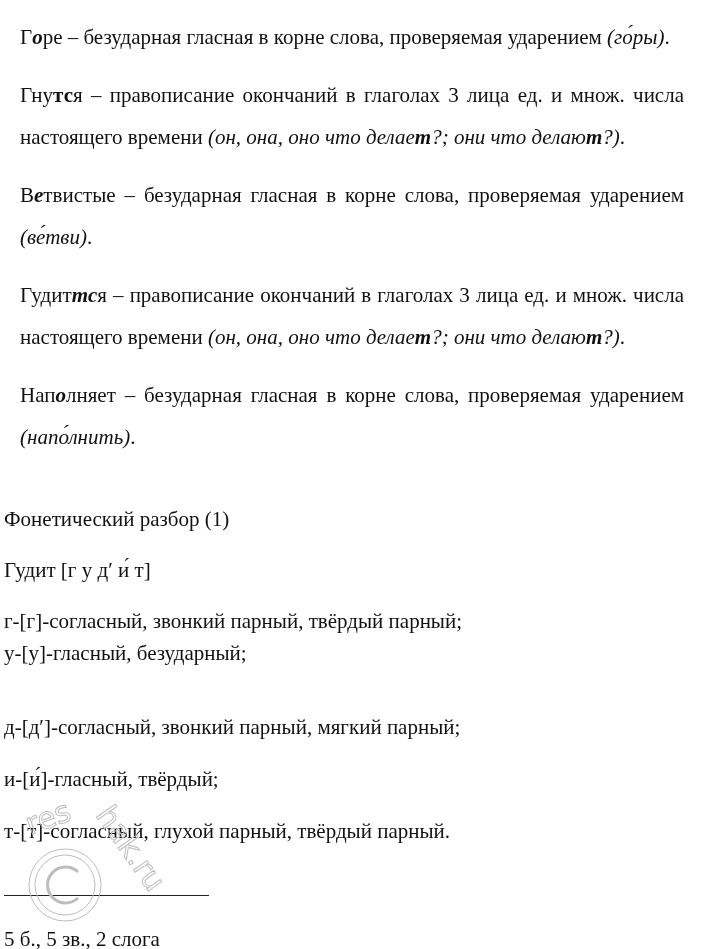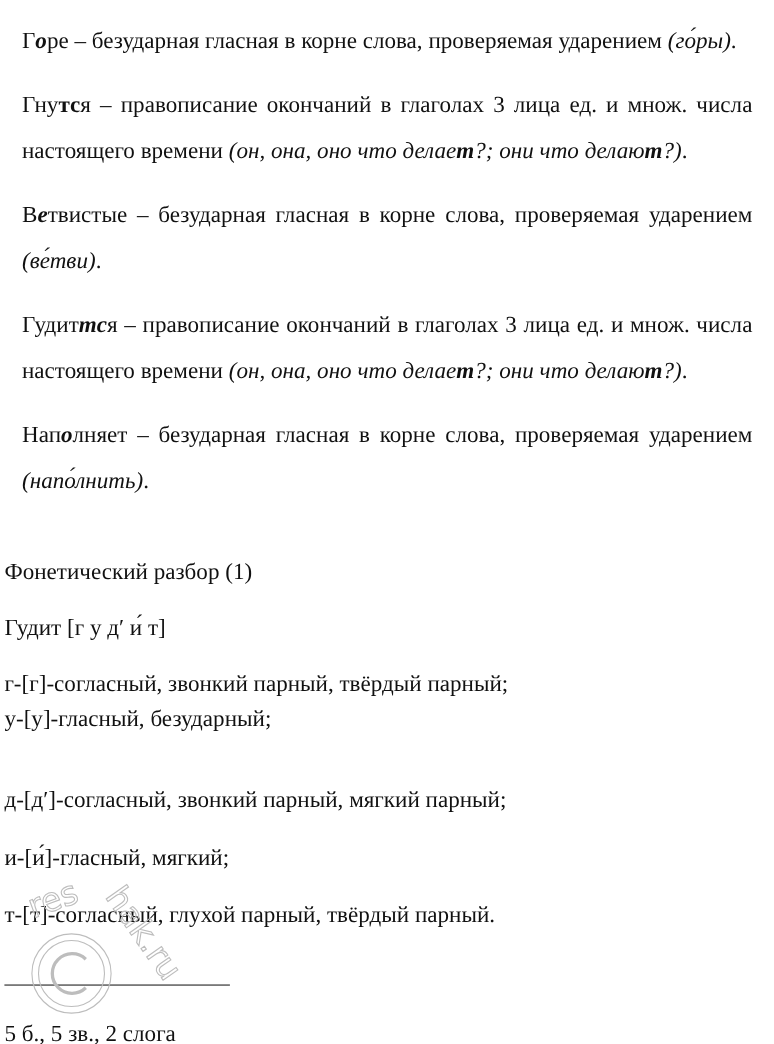--- a/index.html
+++ b/index.html
@@ -31,21 +31,21 @@
   <p class="para para-gap"><span>В</span><span class="bi">е</span><span>твистые – безударная гласная в корне слова, проверяемая ударением </span><span class="i">(ве́тви)</span><span>.</span></p>
   <p class="para para-gap"><span>Гудит</span><span class="bi">тс</span><span>я – правописание окончаний в глаголах 3 лица ед. и множ. числа настоящего времени </span><span class="i">(он, она, оно что делае</span><span class="bi">т</span><span class="i">?; они что делаю</span><span class="bi">т</span><span class="i">?)</span><span>.</span></p>
   <p class="para para-gap"><span>Нап</span><span class="bi">о</span><span>лняет – безударная гласная в корне слова, проверяемая ударением </span><span class="i">(напо́лнить)</span><span>.</span></p>
 </div>
 
 <div class="line heading" style="top:506px;">Фонетический разбор (1)</div>
 <div class="line" style="top:557px;">Гудит [г у д′ и́ т]</div>
 <div class="line" style="top:608px;">г-[г]-согласный, звонкий парный, твёрдый парный;</div>
 <div class="line" style="top:640px;">у-[у]-гласный, безударный;</div>
 <div class="line" style="top:714px;">д-[д′]-согласный, звонкий парный, мягкий парный;</div>
-<div class="line" style="top:766px;">и-[и́]-гласный, мягкий;</div>
+<div class="line" style="top:766px;">и-[и́]-гласный, твёрдый;</div>
 <div class="line" style="top:818px;">т-[т]-согласный, глухой парный, твёрдый парный.</div>
 
 <div class="rule"></div>
 <div class="line" style="top:926px;">5 б., 5 зв., 2 слога</div>
 
 <svg class="watermark" viewBox="0 0 160 150">
   <g fill="none" stroke="#bdbdbd" stroke-width="1">
     <circle cx="45" cy="95" r="36"></circle>
     <circle cx="45" cy="95" r="30"></circle>
     <path d="M58 82 A18 18 0 1 0 58 108" stroke-width="3"></path>

